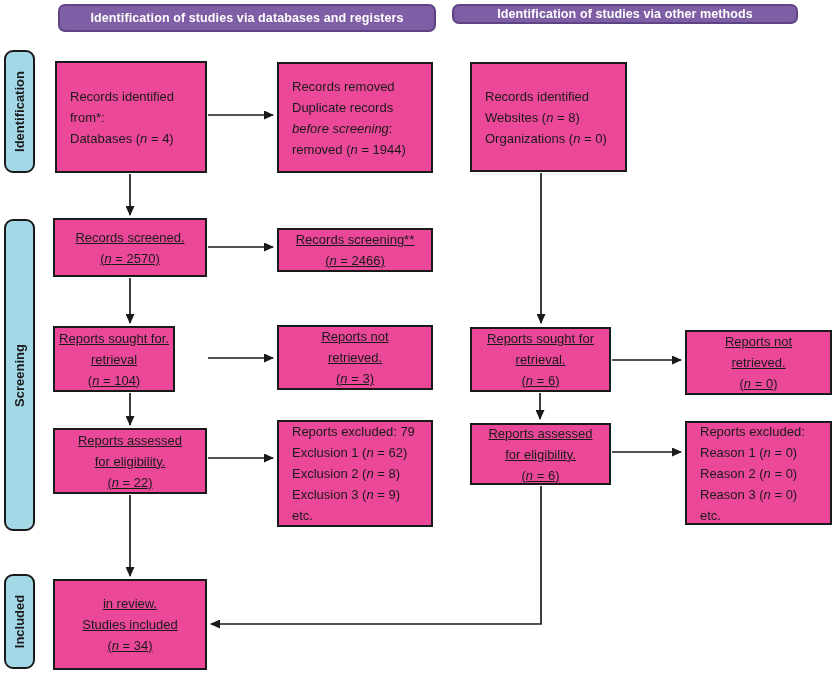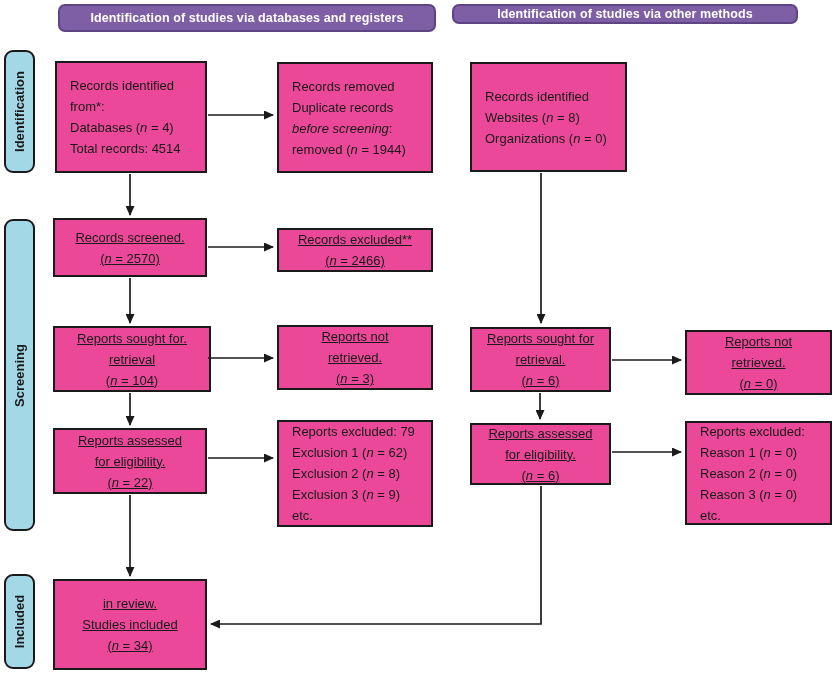--- a/index.html
+++ b/index.html
@@ -66,37 +66,36 @@
     <span>Screening</span>
   </div>
   <div class="stage" style="left:4px;top:574px;width:31px;height:95px">
     <span>Included</span>
   </div>
 
   <div class="box left" style="left:55px;top:61px;width:152px;height:112px">
       <div>Records identified</div>
       <div>from*:</div>
       <div>Databases (<i>n</i> = 4)</div>
-      <div>Total records: 4514</div>
     </div>
   <div class="box left" style="left:277px;top:62px;width:156px;height:111px">
       <div>Records removed</div>
       <div>Duplicate records</div>
       <div><i>before screening</i>:</div>
       <div>removed (<i>n</i> = 1944)</div>
     </div>
   <div class="box center" style="left:53px;top:218px;width:154px;height:59px">
       <div>Records screened.</div>
       <div>(<i>n</i> = 2570)</div>
     </div>
   <div class="box center" style="left:277px;top:228px;width:156px;height:44px">
-      <div>Records excluded**</div>
+      <div>Records screening**</div>
       <div>(<i>n</i> = 2466)</div>
     </div>
-  <div class="box center" style="left:53px;top:326px;width:158px;height:66px">
+  <div class="box center" style="left:53px;top:326px;width:122px;height:66px">
       <div>Reports sought for.</div>
       <div>retrieval</div>
       <div>(<i>n</i> = 104)</div>
     </div>
   <div class="box center" style="left:277px;top:325px;width:156px;height:65px">
       <div>Reports not</div>
       <div>retrieved.</div>
       <div>(<i>n</i> = 3)</div>
     </div>
   <div class="box center" style="left:53px;top:428px;width:154px;height:66px">

